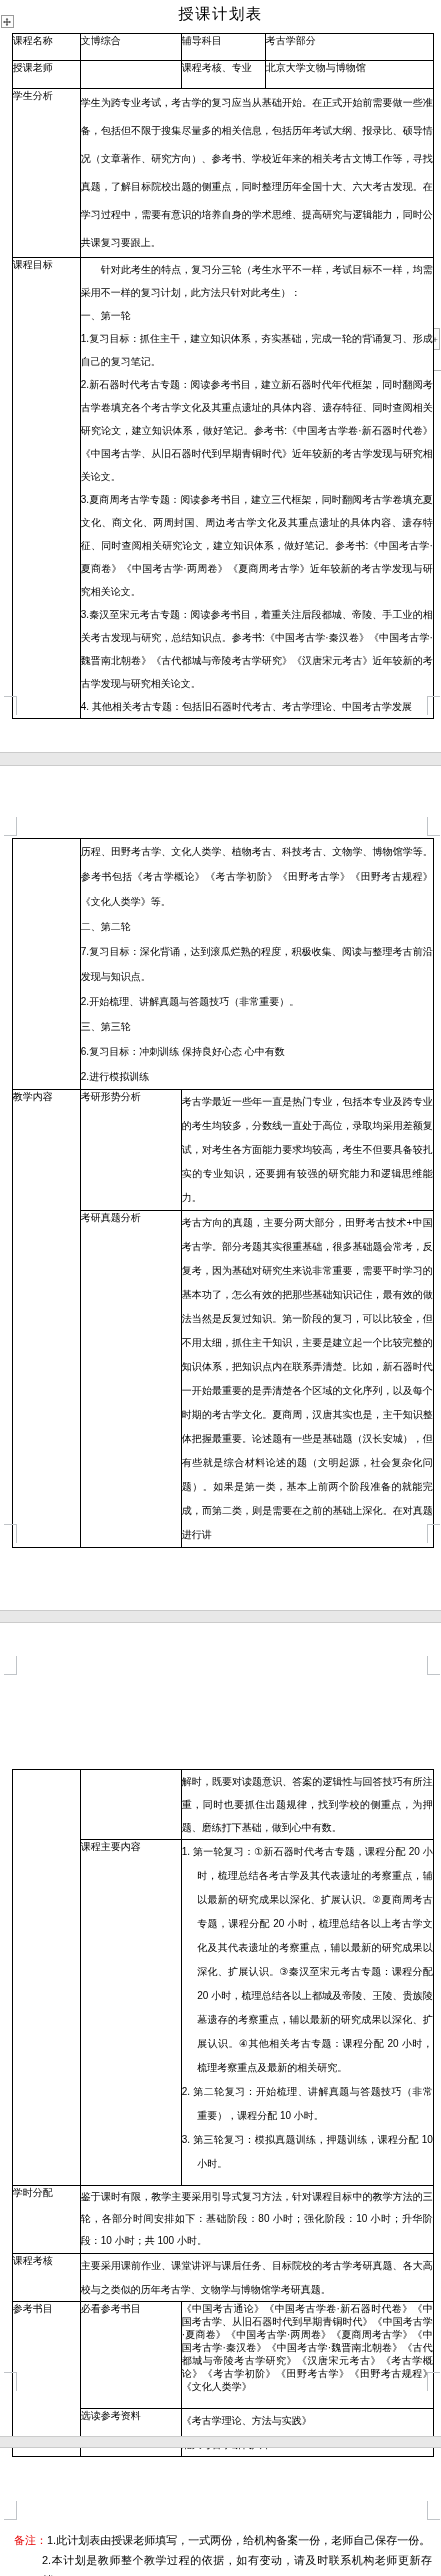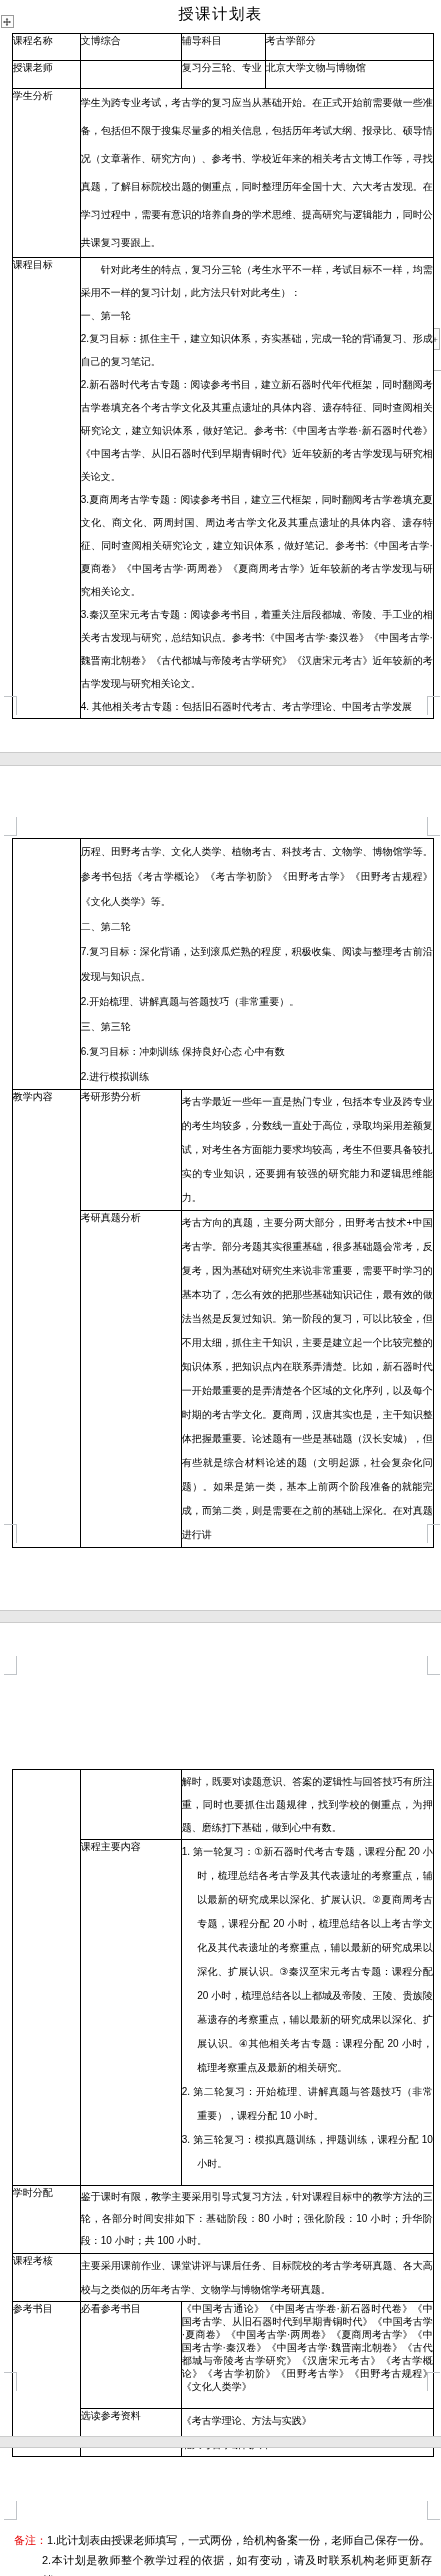--- a/index.html
+++ b/index.html
@@ -76,33 +76,33 @@
     <tbody>
         <tr style="height:27px">
       <td class="vmid">课程名称</td>
       <td class="vmid">文博综合</td>
       <td class="vmid">辅导科目</td>
       <td class="vmid">考古学部分</td>
     </tr>
     <tr style="height:28px">
       <td class="vmid">授课老师</td>
       <td class="vmid"></td>
-      <td class="vmid">复习分三轮、专业</td>
+      <td class="vmid">课程考核、专业</td>
       <td class="vmid">北京大学文物与博物馆</td>
     </tr>
     <tr style="height:140px">
       <td class="label">学生分析</td>
       <td class="content lh38" colspan="3">学生为跨专业考试，考古学的复习应当从基础开始。在正式开始前需要做一些准备，包括但不限于搜集尽量多的相关信息，包括历年考试大纲、报录比、硕导情况（文章著作、研究方向）、参考书、学校近年来的相关考古文博工作等，寻找真题，了解目标院校出题的侧重点，同时整理历年全国十大、六大考古发现。在学习过程中，需要有意识的培养自身的学术思维、提高研究与逻辑能力，同时公共课复习要跟上。</td>
     </tr>
     <tr style="height:456px">
       <td class="label">课程目标</td>
       <td class="content lh31 indent1" colspan="3">
             <p>针对此考生的特点，复习分三轮（考生水平不一样，考试目标不一样，均需采用不一样的复习计划，此方法只针对此考生）：</p>
             <p>一、第一轮</p>
-            <p>2.复习目标：抓住主干，建立知识体系，夯实基础，完成一轮的背诵复习、形成自己的复习笔记。</p>
+            <p>1.复习目标：抓住主干，建立知识体系，夯实基础，完成一轮的背诵复习、形成自己的复习笔记。</p>
             <p>2.新石器时代考古专题：阅读参考书目，建立新石器时代年代框架，同时翻阅考古学卷填充各个考古学文化及其重点遗址的具体内容、遗存特征、同时查阅相关研究论文，建立知识体系，做好笔记。参考书:《中国考古学卷·新石器时代卷》《中国考古学、从旧石器时代到早期青铜时代》近年较新的考古学发现与研究相关论文。</p>
             <p>3.夏商周考古学专题：阅读参考书目，建立三代框架，同时翻阅考古学卷填充夏文化、商文化、两周封国、周边考古学文化及其重点遗址的具体内容、遗存特征、同时查阅相关研究论文，建立知识体系，做好笔记。参考书:《中国考古学·夏商卷》《中国考古学·两周卷》《夏商周考古学》近年较新的考古学发现与研究相关论文。</p>
             <p>3.秦汉至宋元考古专题：阅读参考书目，着重关注后段都城、帝陵、手工业的相关考古发现与研究，总结知识点。参考书:《中国考古学·秦汉卷》《中国考古学·魏晋南北朝卷》《古代都城与帝陵考古学研究》《汉唐宋元考古》近年较新的考古学发现与研究相关论文。</p>
             <p>4. 其他相关考古专题：包括旧石器时代考古、考古学理论、中国考古学发展</p>
           </td>
     </tr>
   </tbody>
     </table>
 
   <div class="mark mh" style="left:3.7px;top:696px"></div>

